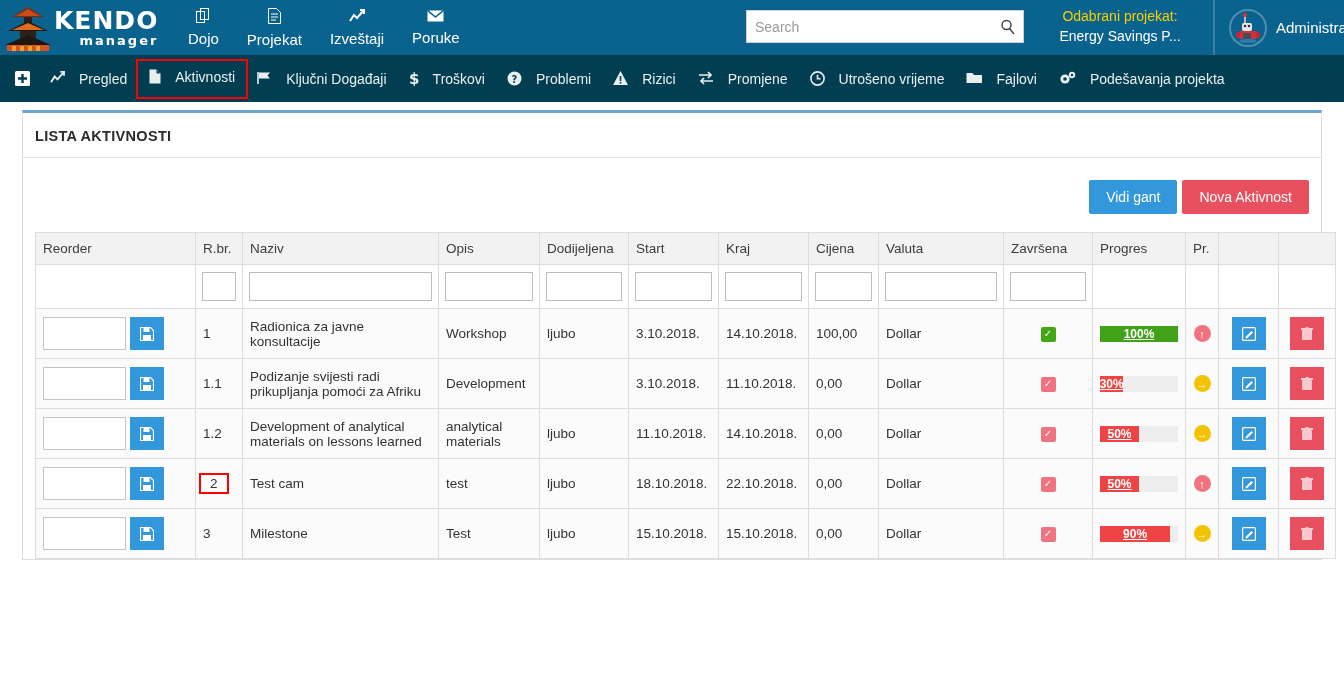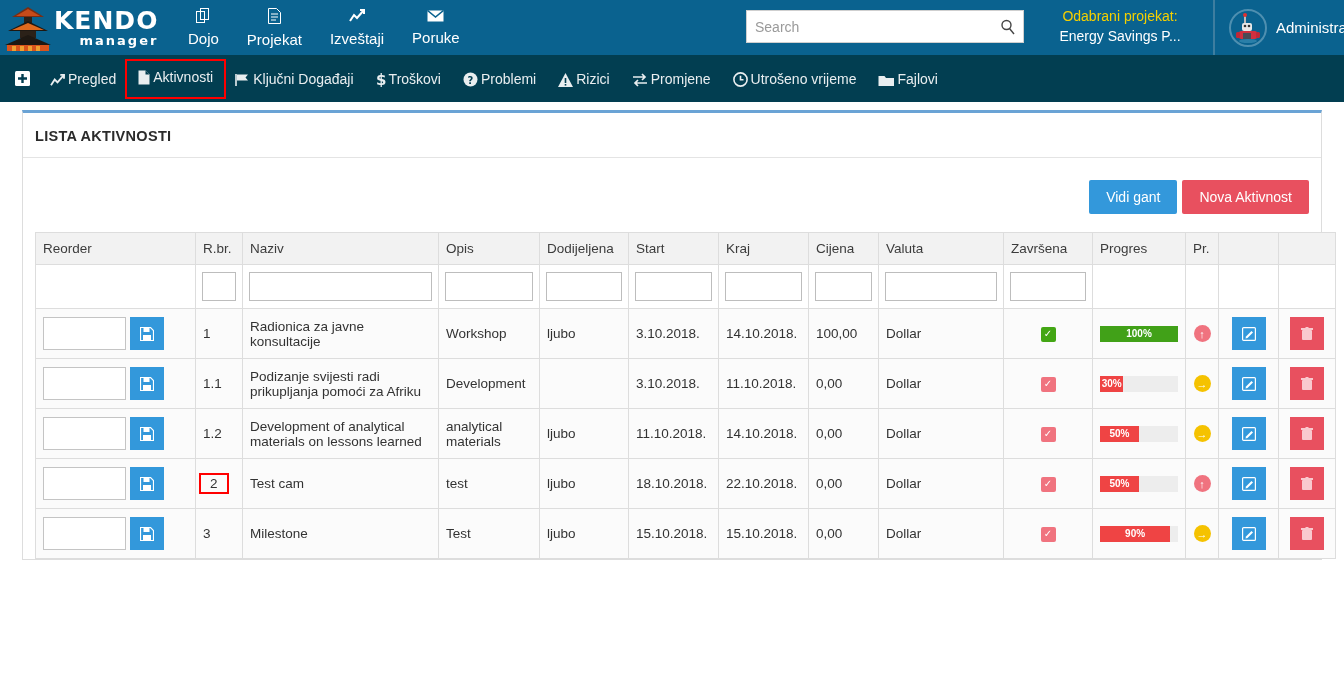--- a/index.html
+++ b/index.html
@@ -88,21 +88,21 @@
   .username { color: #fff; font-size: 15px; white-space: nowrap; }
 
   
   .subnav {
     height: 47px; background: #023e51;
     display: flex; align-items: center;
     padding-left: 6px; position: relative;
   }
   .subnav a {
     color: #e9eef0; text-decoration: none; font-size: 14px;
-    padding: 5px 11px; display: flex; align-items: flex-end; gap: 3px;
+    padding: 5px 11px; display: flex; align-items: flex-start; gap: 14px;
     white-space: nowrap;
   }
   .subnav a.plus { color: #ffffff; font-size: 15px; padding: 5px 9px; }
   .subnav a.highlighted {
     outline: 2px solid #ff0000;
     outline-offset: 0px;
     position: relative; z-index: 5;
     padding-top: 8px; padding-bottom: 12px;
   }
 
@@ -187,21 +187,21 @@
     color: #fff; font-size: 10px; line-height: 1;
   }
   .chk.green { background: #43a614; }
   .chk.red   { background: #f0737f; }
   .progress-track {
     width: 100%; height: 16px; background: #ededed;
     position: relative; overflow: hidden;
   }
   .progress-fill {
     height: 100%; display: flex; align-items: center; justify-content: center;
-    color: #fff; font-size: 10px; font-weight: bold;
+    color: #fff; font-size: 12px; font-weight: bold; text-decoration: underline;
   }
   .progress-fill.blue  { background: #ef4444; }
   .progress-fill.green { background: #41a118; }
   .pr-icon {
     width: 17px; height: 17px; border-radius: 50%;
     display: inline-flex; align-items: center; justify-content: center;
     font-size: 11px; font-weight: bold; color: #fff;
   }
   .pr-icon.red    { background: #f0737f; }
   .pr-icon.yellow { background: #f5c200; }
@@ -410,20 +410,31 @@
 
   <a href="#">
     <span class="ic">
       <svg width="16" height="13" viewBox="0 0 16 13">
           <path d="M0.5 2h6l1.5 2h8v8h-15.5z" fill="#e9eef0"></path>
         </svg>
     </span>
     <span>Fajlovi</span>
   </a>
 
+  <a href="#">
+    <span class="ic">
+      <svg width="17" height="15" viewBox="0 0 17 15">
+        <circle cx="6" cy="8" r="4.6" fill="#e9eef0"></circle>
+          <circle cx="6" cy="8" r="1.8" fill="#023e51"></circle>
+        <circle cx="13" cy="4" r="3.2" fill="#e9eef0"></circle>
+          <circle cx="13" cy="4" r="1.2" fill="#023e51"></circle>
+      </svg>
+    </span>
+    <span>Podešavanja projekta</span>
+  </a>
 </div>
 
 <div class="content">
   <div class="card">
     <div class="card-head">
       <span class="card-title">LISTA AKTIVNOSTI</span>
     </div>
     <div class="card-body">
 
       <div class="btnrow">

